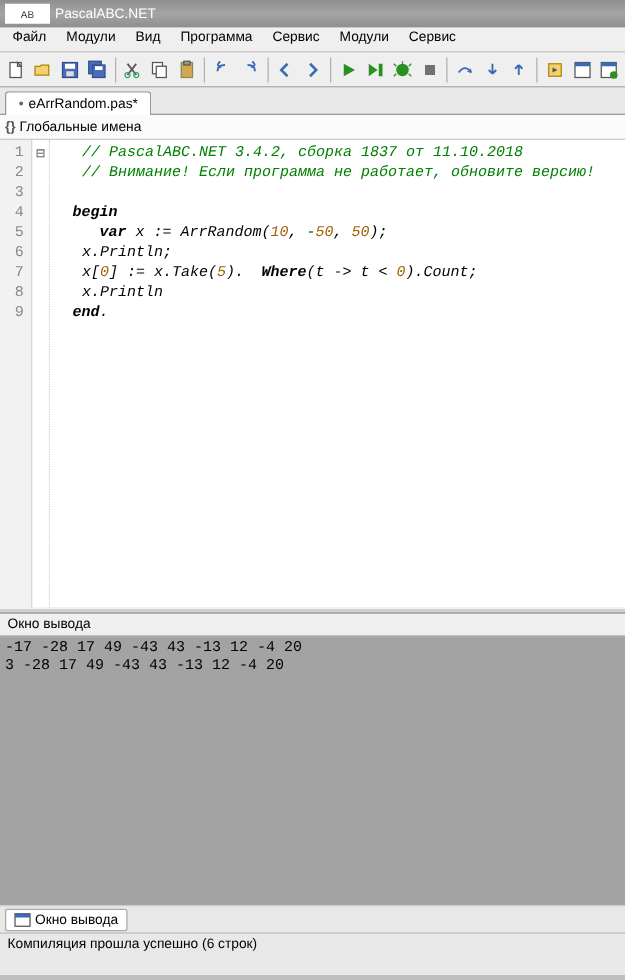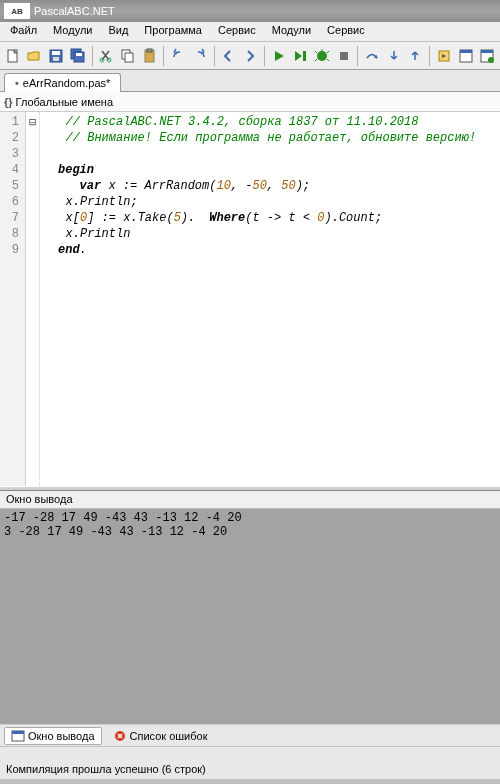--- a/index.html
+++ b/index.html
@@ -14,29 +14,29 @@
     .titlebar {
       height: 22px;
       background: linear-gradient(to bottom, #8e8e8e, #a5a5a5 50%, #8e8e8e);
       display: flex;
       align-items: center;
       padding: 0 4px;
       color: #fff;
       font-size: 11px;
     }
     .titlebar-icon {
-      width: 26px; height: 16px;
+      width: 36px; height: 16px;
       background: #fff;
       margin-right: 4px;
       display: flex;
       align-items: center;
       justify-content: center;
       font-size: 8px;
       color: #333;
-      font-weight: bold;
+      font-weight: normal;
     }
     .menubar {
       height: 20px;
       background: #efefef;
       border-bottom: 1px solid #c0c0c0;
       display: flex;
       align-items: flex-start;
       padding: 0 2px;
     }
     .menu-item {
@@ -181,24 +181,24 @@
       font-size: 11px;
       border: 1px solid transparent;
       cursor: pointer;
     }
     .btab.active {
       background: #fff;
       border-color: #aaa;
       border-radius: 2px;
     }
     .statusbar {
-      height: 14px;
+      height: 34px;
       background: #e8e8e8;
       border-top: 1px solid #c0c0c0;
-      padding: 16px 6px;
+      padding: 2px 6px;
       font-size: 11px;
     }
     svg { display: block; }
   </style>
 </head>
 <body>
 
 <div class="titlebar">
   <div class="titlebar-icon">AB</div>
   <span>PascalABC.NET</span>
@@ -389,24 +389,17 @@
 3 -28 17 49 -43 43 -13 12 -4 20</div>
 
 <div class="bottom-tabs">
   <div class="btab active">
     <svg width="14" height="12">
         <rect x="1" y="1" width="12" height="10" fill="#fff" stroke="#555"></rect>
         <rect x="1" y="1" width="12" height="3" fill="#3a6ab5"></rect>
       </svg>
     <span>Окно вывода</span>
   </div>
-  <div class="btab">
-    <svg width="14" height="12">
-        <circle cx="7" cy="6" r="5" fill="#d04020"></circle>
-        <path d="M5 4 L9 8 M9 4 L5 8" stroke="#fff" stroke-width="1.5"></path>
-      </svg>
-    <span>Список ошибок</span>
-  </div>
 </div>
 
 <div class="statusbar">
   <span>Компиляция прошла успешно (6 строк)</span>
 </div>
 
 </body></html>

